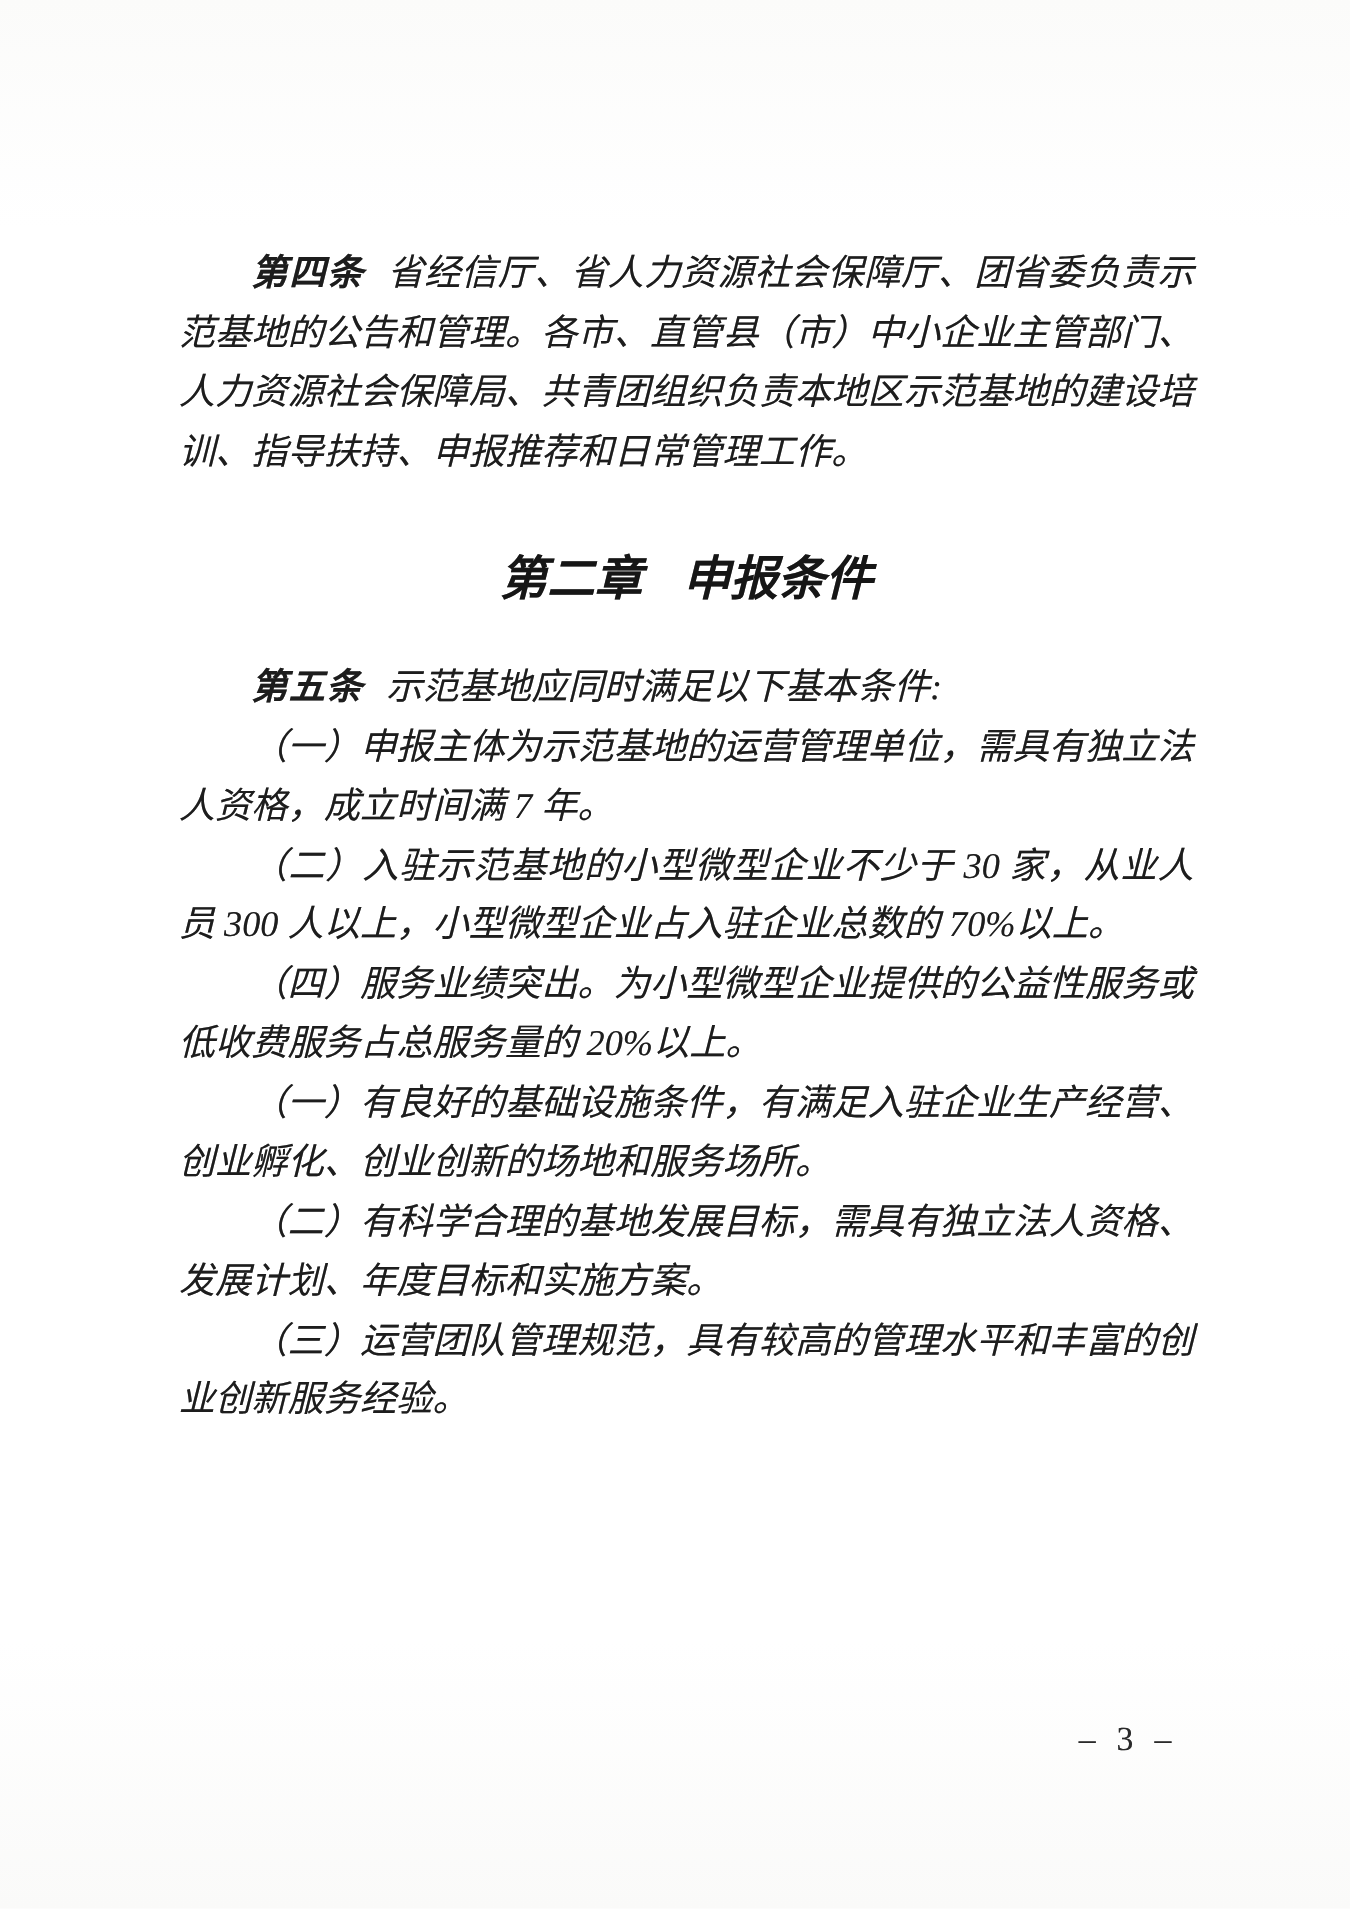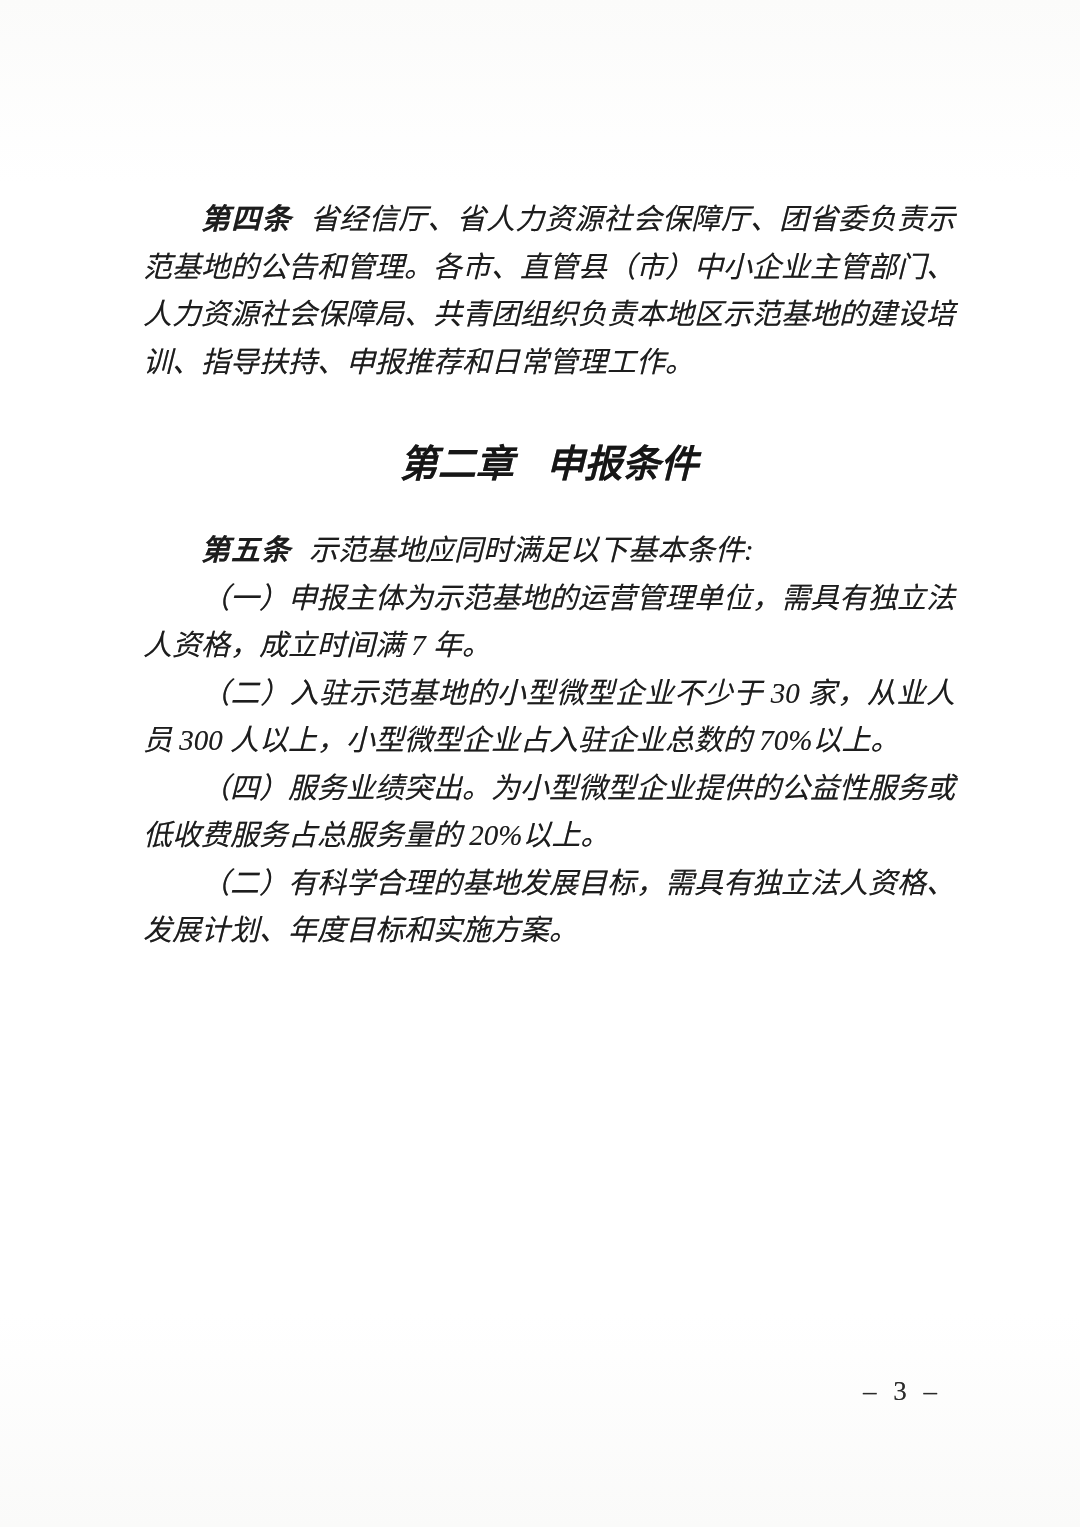--- a/index.html
+++ b/index.html
@@ -77,18 +77,20 @@
 
     <h2 class="para chapter"><span class="chapter-label">第二章</span><span>申报条件</span></h2>
 
     <p class="para"><span class="lead">第五条</span><span>示范基地应同时满足以下基本条件:</span></p>
 
     <p class="para">（一）申报主体为示范基地的运营管理单位，需具有独立法人资格，成立时间满 7 年。</p>
     <p class="para">（二）入驻示范基地的小型微型企业不少于 30 家，从业人员 300 人以上，小型微型企业占入驻企业总数的 70%以上。</p>
     <p class="para">（四）服务业绩突出。为小型微型企业提供的公益性服务或低收费服务占总服务量的 20%以上。</p>
 
 
+    <p class="para">（一）有良好的基础设施条件，有满足入驻企业生产经营、创业孵化、创业创新的场地和服务场所。</p>
     <p class="para">（二）有科学合理的基地发展目标，需具有独立法人资格、发展计划、年度目标和实施方案。</p>
+    <p class="para">（三）运营团队管理规范，具有较高的管理水平和丰富的创业创新服务经验。</p>
 
   </div>
 
   <div class="page-footer">– 3 –</div>
 </div>
 
 </body></html>

